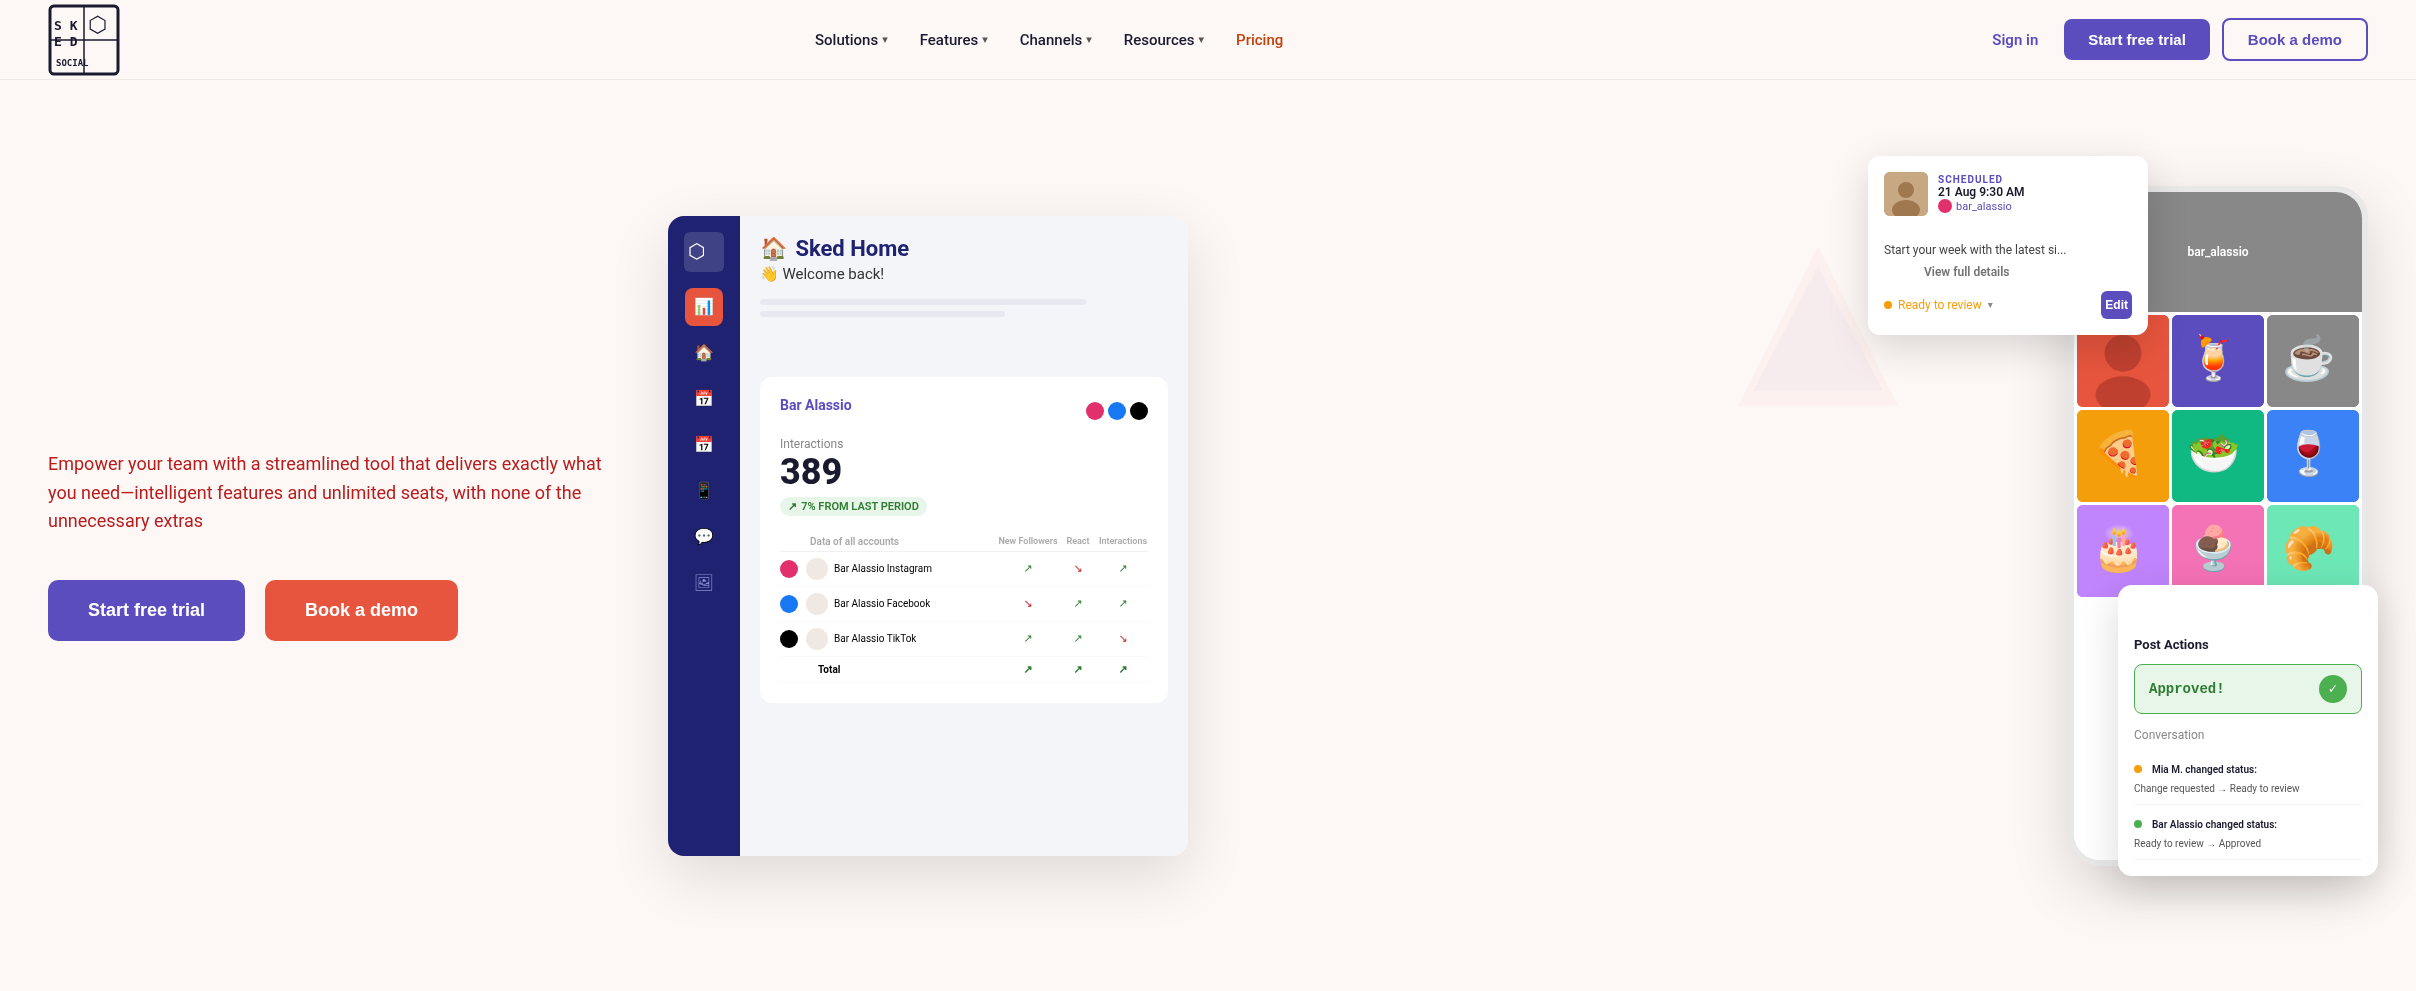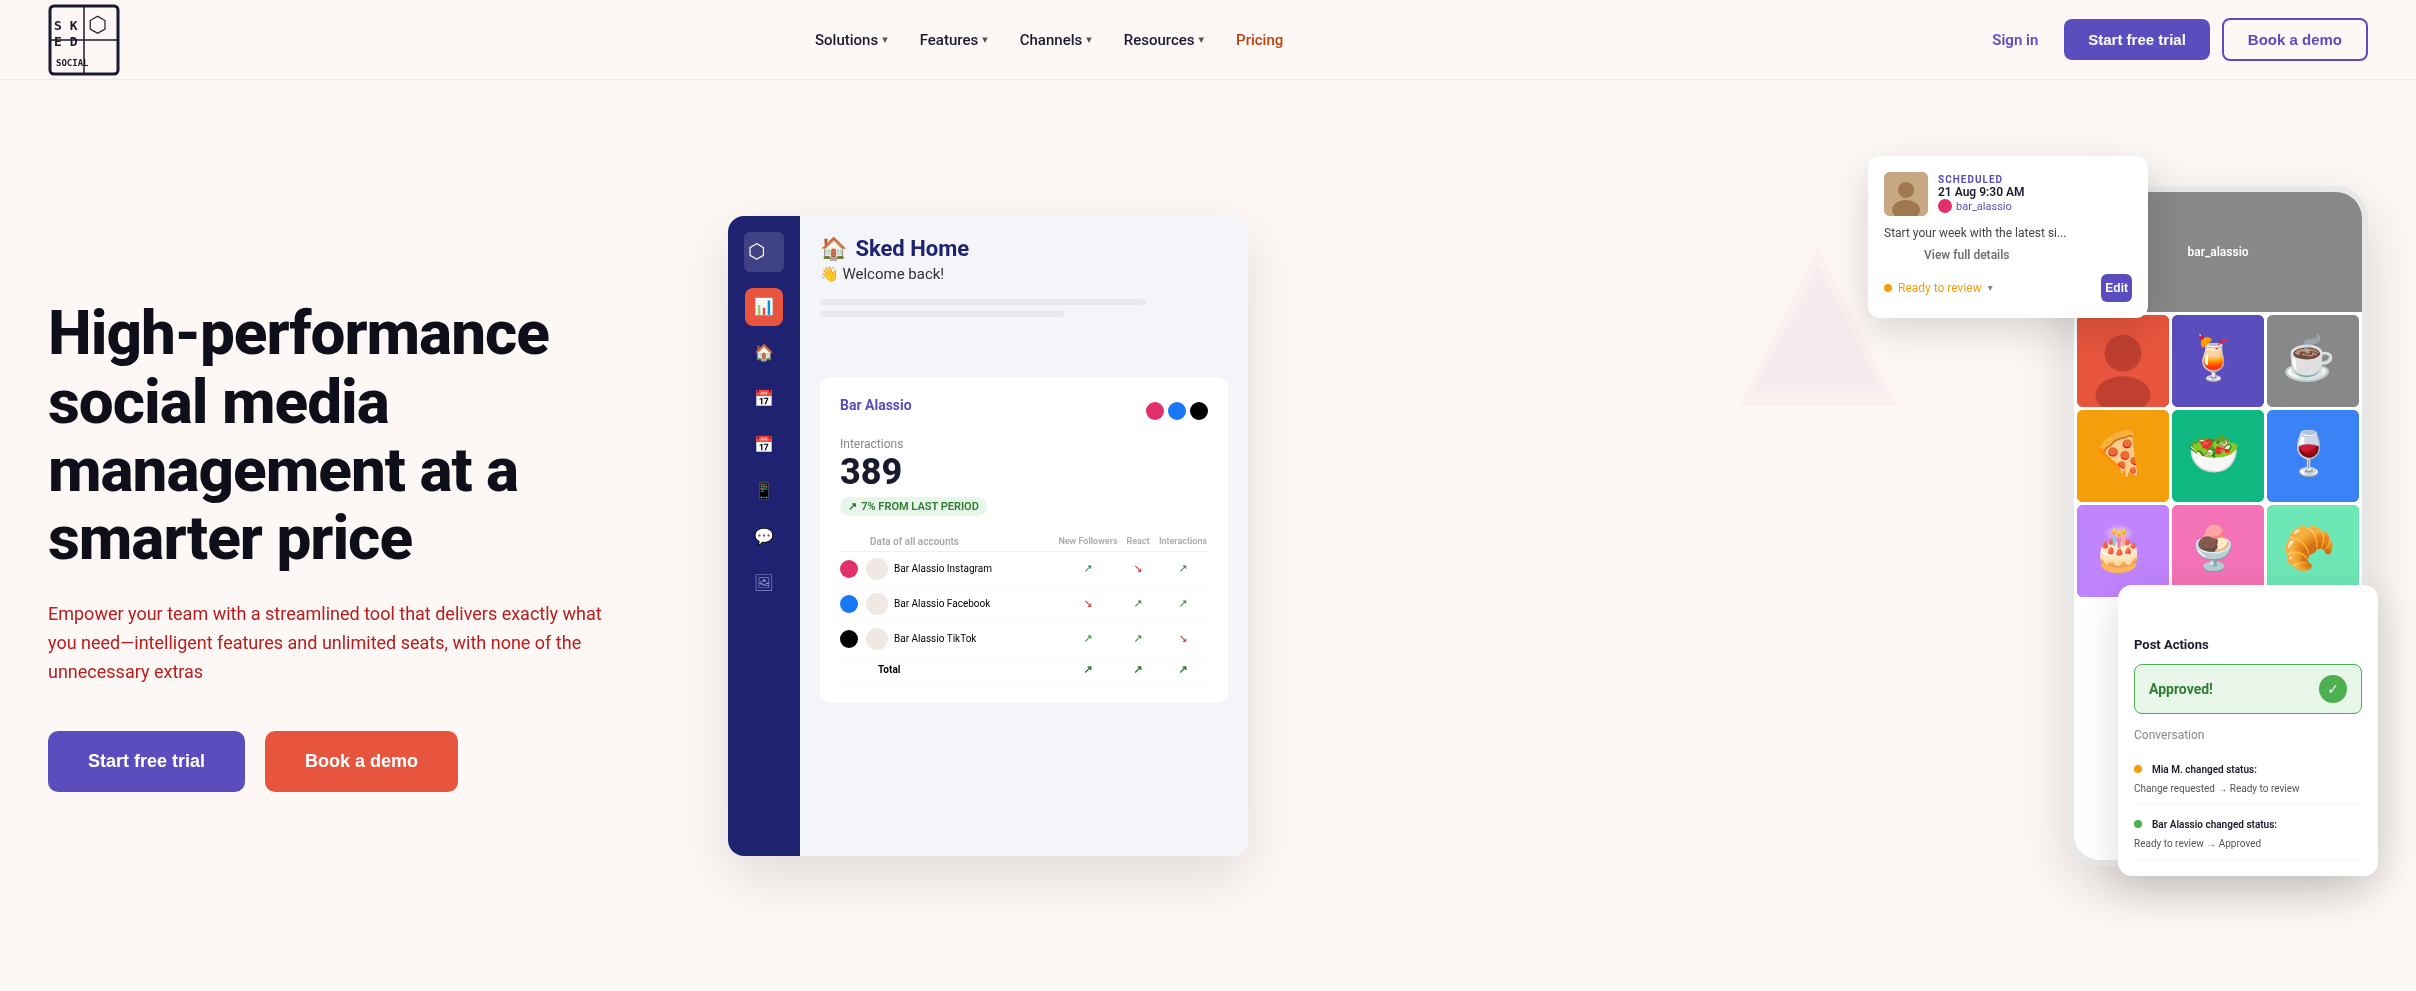--- a/index.html
+++ b/index.html
@@ -118,21 +118,21 @@
     .data-total { font-weight: 700; }
 
     
     .scheduled-popup {
       position: absolute; right: 220px; top: 0;
       width: 280px;
       background: #fff; border-radius: 12px;
       box-shadow: 0 12px 40px rgba(0,0,0,0.15);
       padding: 16px; z-index: 10;
     }
-    .sched-header { display: flex; align-items: center; gap: 10px; margin-bottom: 10px; }
+    .sched-header { display: flex; align-items: center; gap: 10px; margin-bottom: 27px; }
     .sched-img { width: 44px; height: 44px; border-radius: 6px; background: #c8a882; object-fit: cover; overflow: hidden; }
     .sched-tag { font-size: 10px; font-weight: 700; color: #5b4dbe; letter-spacing: 1px; }
     .sched-date { font-size: 12px; font-weight: 600; color: #1a1a2e; }
     .sched-user { font-size: 11px; color: #5b4dbe; display: flex; align-items: center; gap: 4px; }
     .sched-text { font-size: 12px; color: #444; margin-bottom: 8px; }
     .sched-link { font-size: 12px; color: #737373; font-weight: 600; margin-bottom: 12px; margin-left: 40px; }
     .sched-status-row { display: flex; align-items: center; justify-content: space-between; }
     .status-badge-yellow { display: flex; align-items: center; gap: 6px; font-size: 12px; color: #f59e0b; }
     .status-dot-yellow { width: 8px; height: 8px; border-radius: 50%; background: #f59e0b; }
     .edit-btn { background: #5b4dbe; color: #fff; border: none; padding: 7px 4px; border-radius: 6px; font-size: 12px; font-weight: 600; cursor: pointer; }
@@ -168,21 +168,21 @@
       position: absolute; right: -10px; bottom: 60px;
       width: 260px;
       background: #fff; border-radius: 14px;
       box-shadow: 0 12px 40px rgba(0,0,0,0.15);
       padding: 16px; z-index: 10;
     }
     .post-actions-title { font-size: 13px; font-weight: 700; color: #1a1a2e; margin-bottom: 12px; margin-top: 36px; }
     .approved-btn {
       display: flex; align-items: center; justify-content: space-between;
       background: #e8f5e9; border: 1.5px solid #4caf50; border-radius: 8px;
-      padding: 10px 14px; margin-bottom: 14px;
+      padding: 10px 14px; margin-bottom: 14px; font-family: Liberation Mono, monospace;
     }
     .approved-text { font-size: 14px; font-weight: 700; color: #2e7d32; }
     .check-circle { width: 28px; height: 28px; background: #4caf50; border-radius: 50%; display: flex; align-items: center; justify-content: center; color: #fff; font-size: 14px; }
     .conversation-label { font-size: 12px; color: #888; margin-bottom: 8px; }
     .conv-item { padding: 8px 0; border-bottom: 1px solid #f5f5f5; }
     .conv-dot-orange { width: 8px; height: 8px; border-radius: 50%; background: #f59e0b; display: inline-block; margin-right: 6px; }
     .conv-dot-green { width: 8px; height: 8px; border-radius: 50%; background: #4caf50; display: inline-block; margin-right: 6px; }
     .conv-text { font-size: 10px; color: #555; line-height: 1.5; }
     .conv-bold { font-weight: 600; color: #1a1a2e; }
     .triangle-decoration {
@@ -232,21 +232,20 @@
 
   <div class="nav-actions">
     <span class="nav-signin">Sign in</span>
     <button class="nav-cta-primary">Start free trial</button>
     <button class="nav-cta-secondary">Book a demo</button>
   </div>
 </nav>
 
 <section class="hero">
   <div class="hero-left">
-    <h1 class="hero-title">High-performance social media management at a smarter price</h1>
     <p class="hero-subtitle">Empower your team with a streamlined tool that delivers exactly what you need—intelligent features and unlimited seats, with none of the unnecessary extras</p>
     <div class="hero-buttons">
       <button class="btn-primary">Start free trial</button>
       <button class="btn-secondary">Book a demo</button>
     </div>
   </div>
 
   <div class="hero-right">
 
     <svg class="triangle-decoration" viewBox="0 0 180 180">

